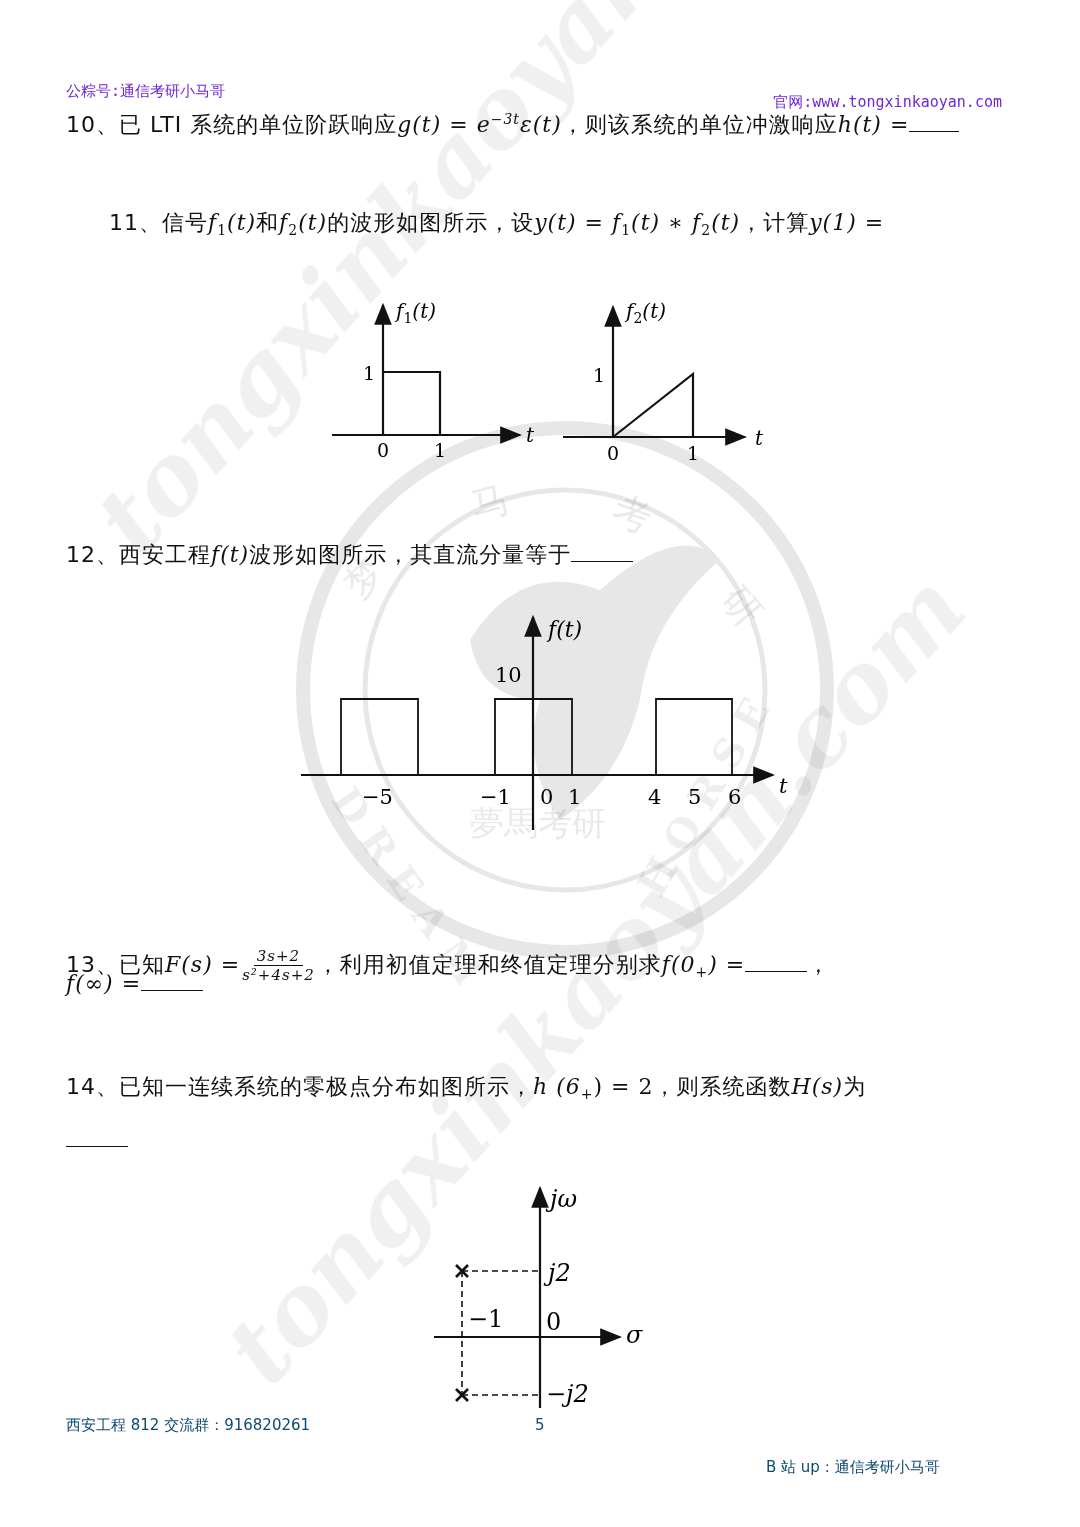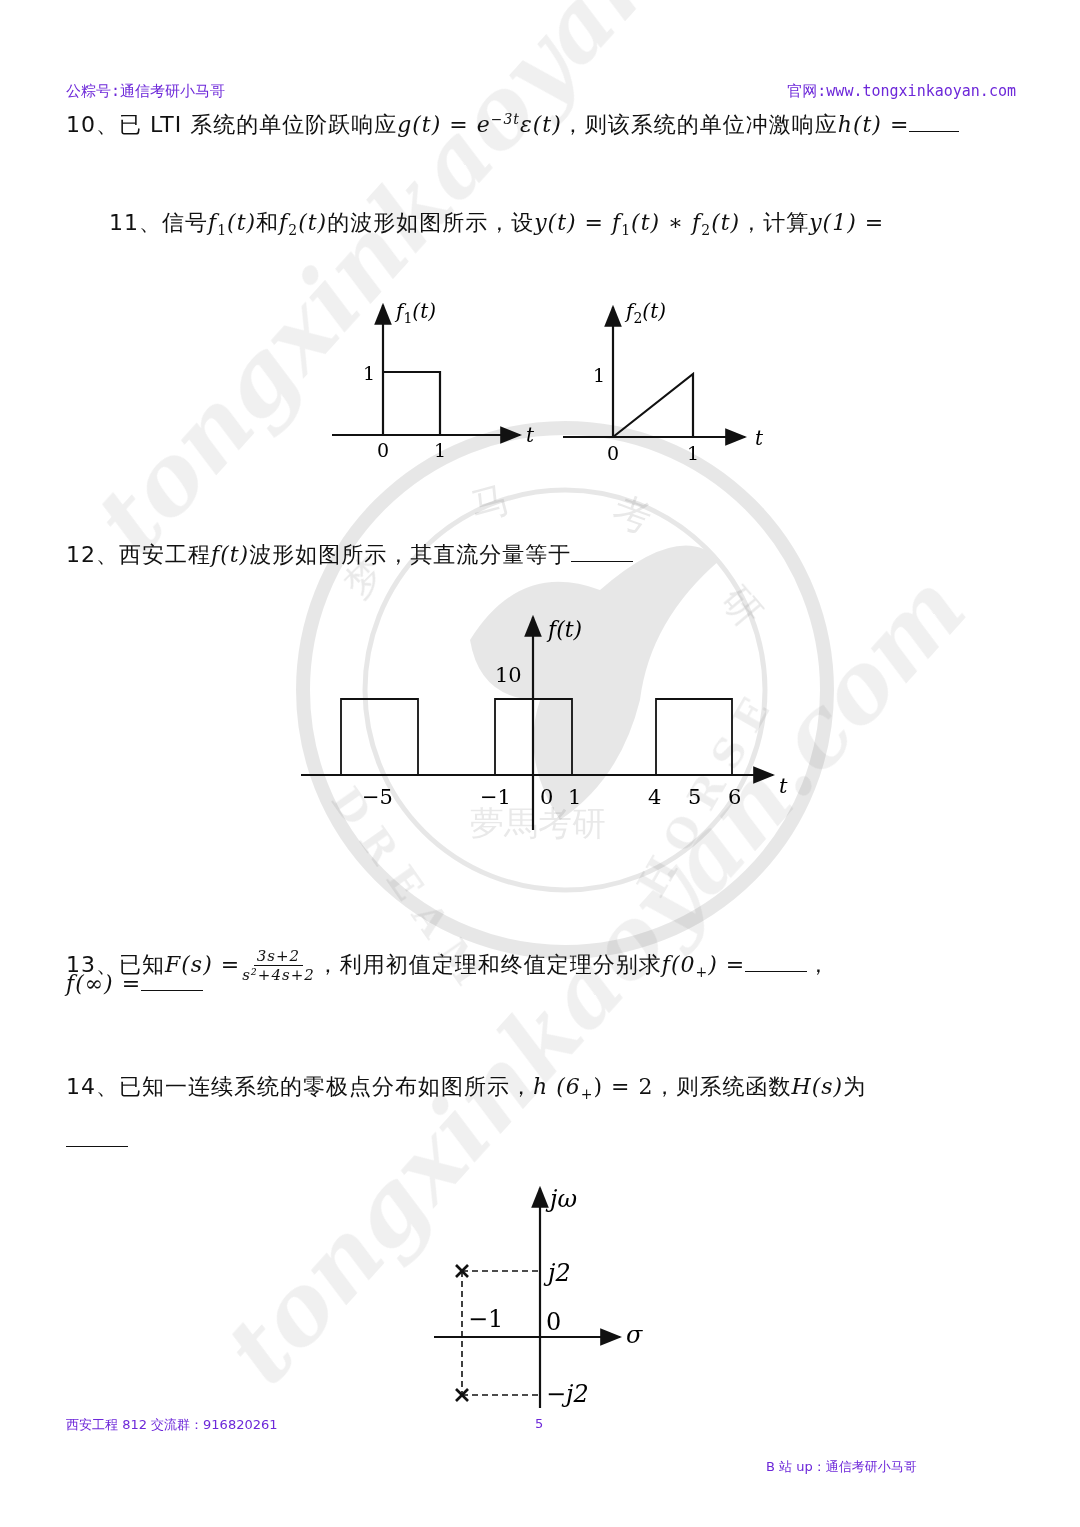--- a/index.html
+++ b/index.html
@@ -7,21 +7,21 @@
          font-family: "DejaVu Sans", "Liberation Sans", sans-serif; color: #111; }
   .abs { position: absolute; }
   .hdr { font-family: "DejaVu Sans Mono", "Liberation Mono", monospace; font-size: 15px; color: #6d28d9; top: 82px; }
   .q { font-size: 22px; color: #111; white-space: nowrap; left: 66px; letter-spacing: 1px; }
   .m { font-family: "DejaVu Serif", "Liberation Serif", serif; font-style: italic; }
   .mr { font-family: "DejaVu Serif", "Liberation Serif", serif; }
   .blank { display: inline-block; border-bottom: 1.5px solid #111; height: 20px; vertical-align: baseline; }
   sub, sup { font-size: 14px; }
   .frac { display: inline-flex; flex-direction: column; align-items: center; vertical-align: middle; font-family: "DejaVu Serif","Liberation Serif",serif; font-style: italic; font-size: 15px; line-height: 18px; margin: 4px 2px; }
   .frac .num { border-bottom: 1.2px solid #111; padding: 0 3px; }
-  .foot { font-size: 13px; color: #6d28d9; top: 1416px; }
+  .foot { font-size: 15px; color: #0c4a6e; top: 1416px; }
   .wm { position: absolute; pointer-events: none; }
   svg text { font-family: "DejaVu Serif", "Liberation Serif", serif; }
 </style>
 </head>
 <body>
 
 <svg class="wm" width="1080" height="1527" style="left:0;top:0;">
   <g opacity="0.09" stroke="#000" fill="none">
     <circle cx="565" cy="690" r="262" stroke-width="14"></circle>
     <circle cx="565" cy="690" r="200" stroke-width="5"></circle>
@@ -38,21 +38,21 @@
     <text x="330" y="800" transform="rotate(55 330 800)">D R E A M</text>
     <text x="660" y="900" transform="rotate(-60 660 900)">H O R S E</text>
   </g>
   <g fill="#000" opacity="0.06" font-size="96" font-family="DejaVu Serif, serif" font-style="italic" font-weight="bold">
     <text x="140" y="560" transform="rotate(-48 140 560)">tongxinkaoyan.com</text>
     <text x="270" y="1390" transform="rotate(-48 270 1390)">tongxinkaoyan.com</text>
   </g>
 </svg>
 
 <div class="abs hdr" style="left:66px;">公粽号:通信考研小马哥</div>
-<div class="abs hdr" style="right:64px;">官网:www.tongxinkaoyan.com</div>
+<div class="abs hdr" style="right:78px;margin-top:11px;">官网:www.tongxinkaoyan.com</div>
 
 <div class="abs q" style="top:110px;">
   <span>10、</span><span>已 LTI 系统的单位阶跃响应</span><span class="m">g(t) = e</span><sup class="m">−3t</sup><span class="m">ε(t)</span><span>，则该系统的单位冲激响应</span><span class="m">h(t) =</span><span class="blank" style="width:50px;"></span>
 </div>
 
 <div class="abs q" style="top:208px;margin-left:43px;">
   <span>11、</span><span>信号</span><span class="m">f</span><sub class="mr">1</sub><span class="m">(t)</span><span>和</span><span class="m">f</span><sub class="mr">2</sub><span class="m">(t)</span><span>的波形如图所示，设</span><span class="m">y(t) = f</span><sub class="mr">1</sub><span class="m">(t) ∗ f</span><sub class="mr">2</sub><span class="m">(t)</span><span>，计算</span><span class="m">y(1) =</span>
 </div>
 
 <svg class="abs" style="left:320px;top:290px;" width="230" height="180">

